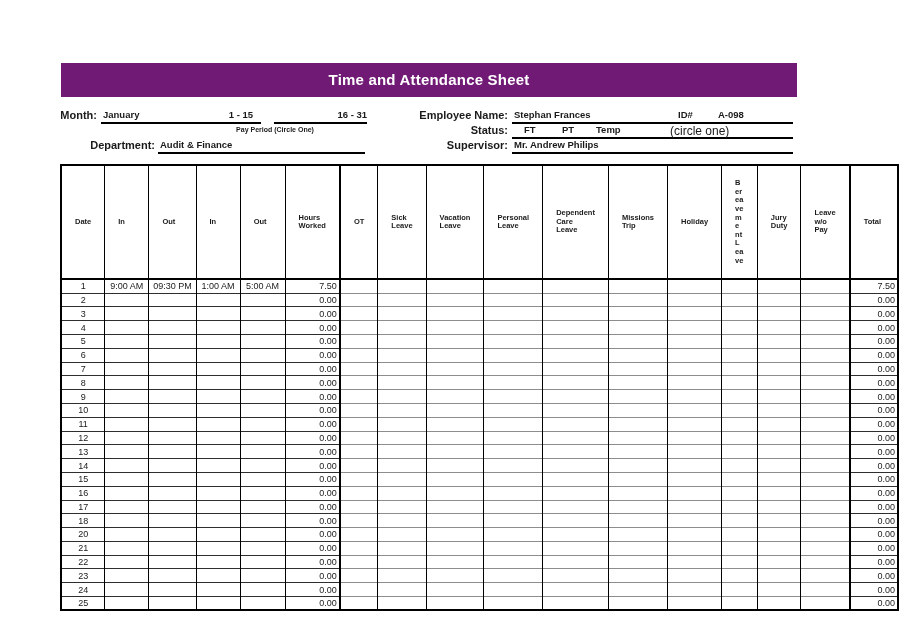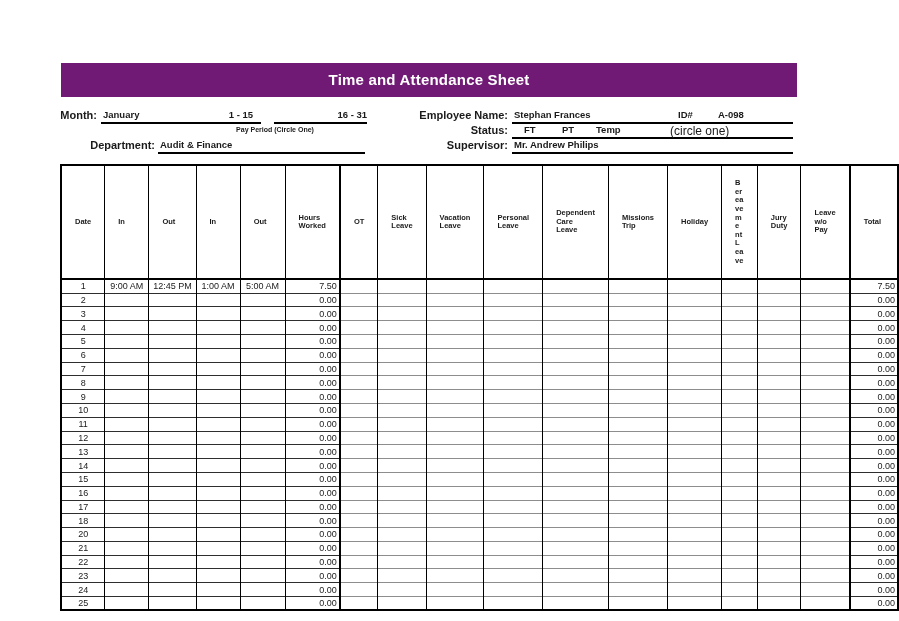--- a/index.html
+++ b/index.html
@@ -117,21 +117,21 @@
           <th class=" col-bereave">Bereavement Leave</th>
           <th class="">Jury Duty</th>
           <th class="">Leave w/o Pay</th>
           <th class="col-total">Total</th>
         </tr>
       </thead>
       <tbody>
         <tr>
           <td class="">1</td>
           <td class="">9:00 AM</td>
-          <td class="">12:45 PM</td>
+          <td class="">09:30 PM</td>
           <td class="">1:00 AM</td>
           <td class="">5:00 AM</td>
           <td class="col-hours">7.50</td>
           <td class=" mid"></td>
           <td class=" mid"></td>
           <td class=" mid"></td>
           <td class=" mid"></td>
           <td class=" mid"></td>
           <td class=" mid"></td>
           <td class=" mid"></td>

